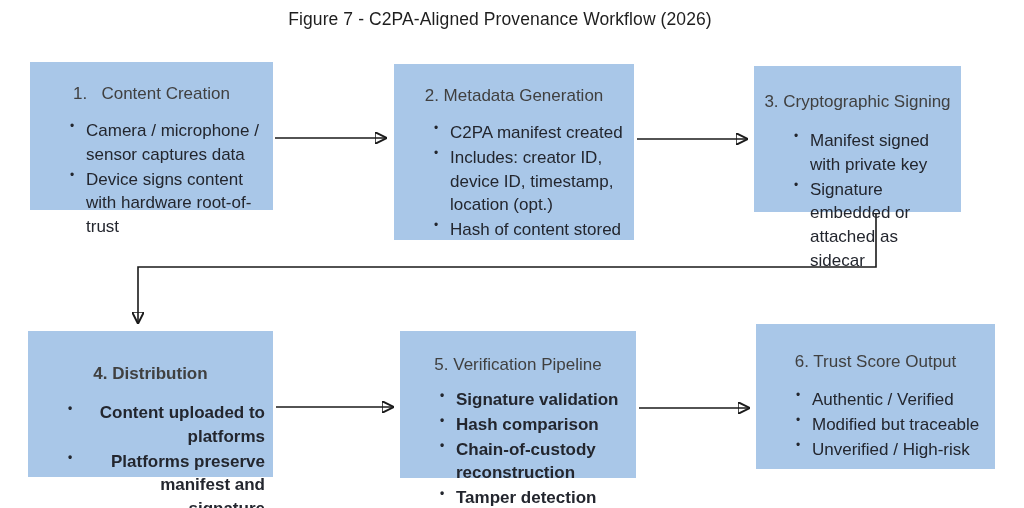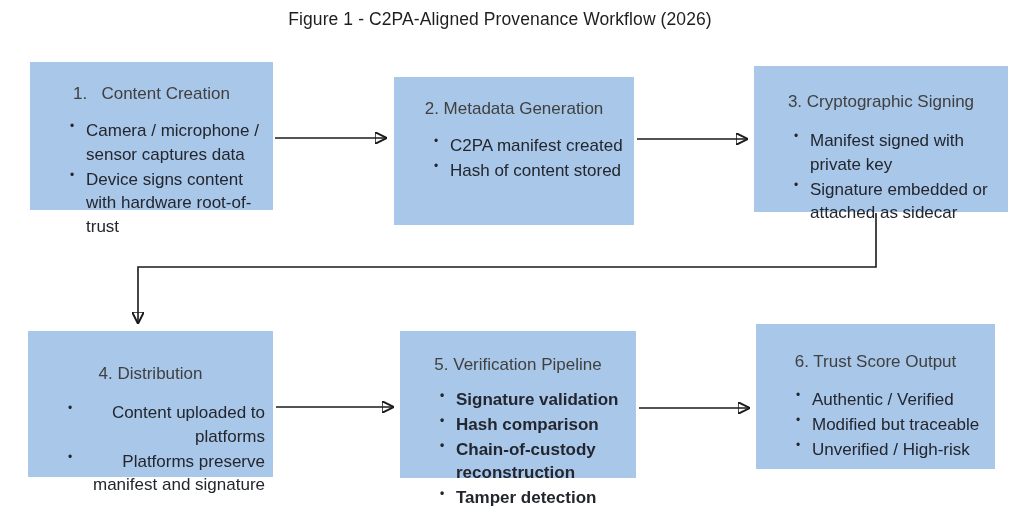--- a/index.html
+++ b/index.html
@@ -63,21 +63,21 @@
     stroke: var(--arrow-color, #1a1a1a);
     stroke-width: 1.6;
     fill: none;
   }
 </style>
 </head>
 <body style="--box-fill: #a9c7e8; --arrow-color: #1a1a1a;">
 
 <div class="canvas">
 
-  <div class="diagram-title">Figure 1 - C2PA-Aligned Provenance Workflow (2026)</div>
+  <div class="diagram-title">Figure 7 - C2PA-Aligned Provenance Workflow (2026)</div>
 
   <svg class="arrows" width="1024" height="508" viewBox="0 0 1024 508">
     <defs>
       <marker id="ah" viewBox="0 0 10 10" refX="8.5" refY="5" markerWidth="7.5" markerHeight="7.5" orient="auto-start-reverse">
         <path d="M0,0 L10,5 L0,10 z" fill="#1a1a1a" stroke="none"></path>
       </marker>
     </defs>
     <line x1="275" y1="138" x2="385" y2="138" marker-end="url(#ah)"></line>
     <line x1="637" y1="139" x2="746" y2="139" marker-end="url(#ah)"></line>
     <path d="M876,213 L876,267 L138,267 L138,322" marker-end="url(#ah)"></path>
@@ -86,37 +86,38 @@
   </svg>
 
   <div class="box r1" id="box-1" style="left:30px; top:62px; width:243px; height:148px;">
     <div class="box-heading">1.   Content Creation</div>
     <ul class="box-bullets">
       <li>Camera / microphone / sensor captures data</li>
       <li>Device signs content with hardware root-of-trust</li>
     </ul>
   </div>
 
-  <div class="box r1" id="box-2" style="left:394px; top:64px; width:240px; height:148px;margin-top:13px;">
+  <div class="box r1" id="box-2" style="left:394px; top:64px; width:240px; height:176px;">
     <div class="box-heading">2. Metadata Generation</div>
     <ul class="box-bullets">
       <li>C2PA manifest created</li>
+      <li>Includes: creator ID, device ID, timestamp, location (opt.)</li>
       <li>Hash of content stored</li>
     </ul>
   </div>
 
-  <div class="box r1" id="box-3" style="left:754px; top:66px; width:254px; height:146px;">
+  <div class="box r1" id="box-3" style="left:754px; top:66px; width:207px; height:146px;">
     <div class="box-heading">3. Cryptographic Signing</div>
     <ul class="box-bullets">
       <li>Manifest signed with private key</li>
       <li>Signature embedded or attached as sidecar</li>
     </ul>
   </div>
 
-  <div class="box" id="box-4" style="left:28px; top:331px; width:245px; height:146px;">
+  <div class="box" id="box-4" style="left:28px; top:331px; width:245px; height:146px;font-weight:bold;">
     <div class="box-heading">4. Distribution</div>
     <ul class="box-bullets">
       <li>Content uploaded to platforms</li>
       <li>Platforms preserve manifest and signature</li>
     </ul>
   </div>
 
   <div class="box" id="box-5" style="left:400px; top:331px; width:236px; height:147px;">
     <div class="box-heading">5. Verification Pipeline</div>
     <ul class="box-bullets">

